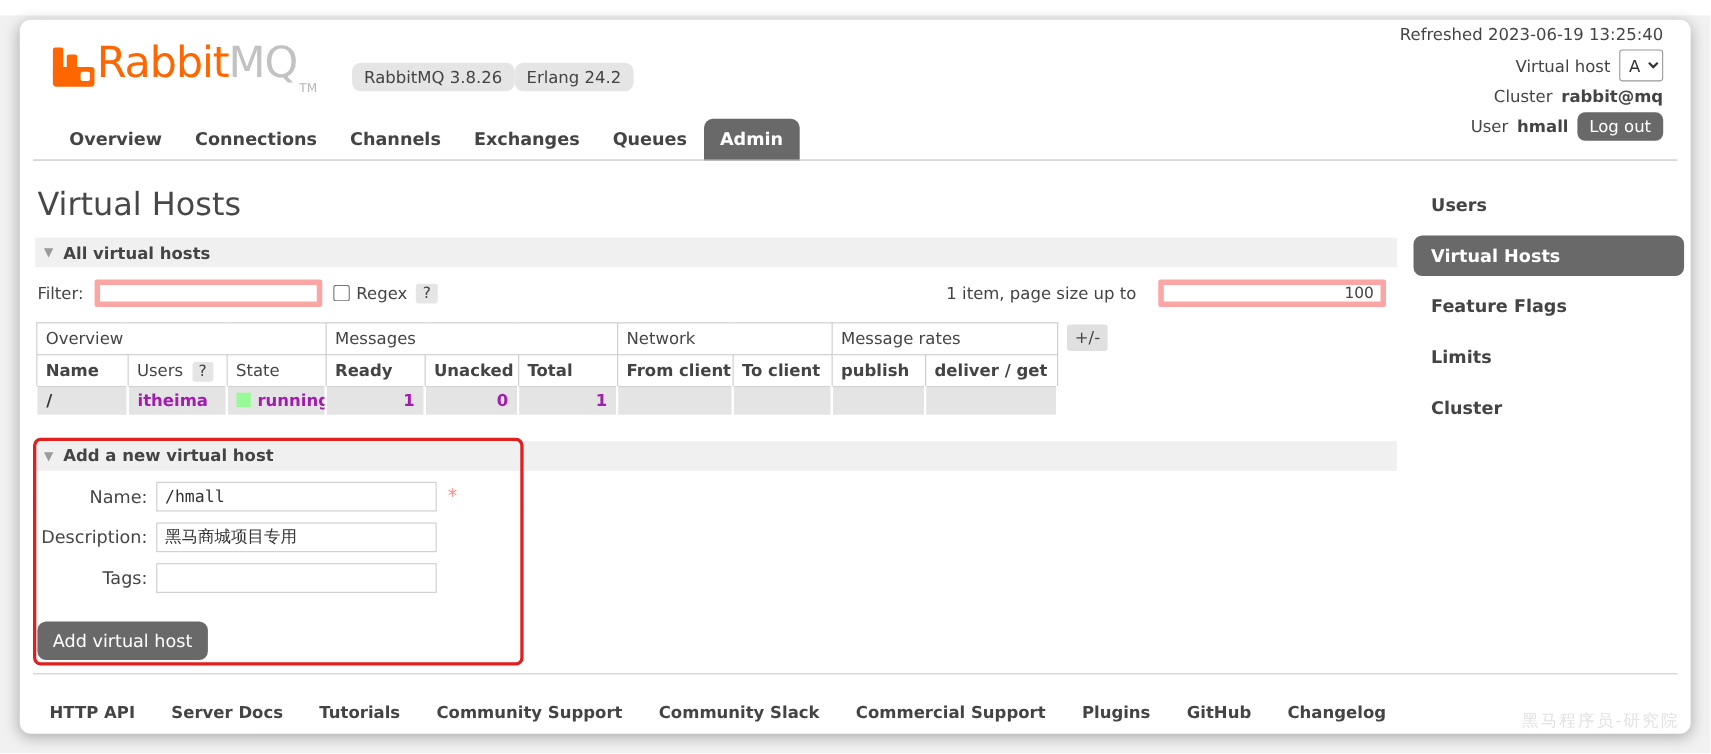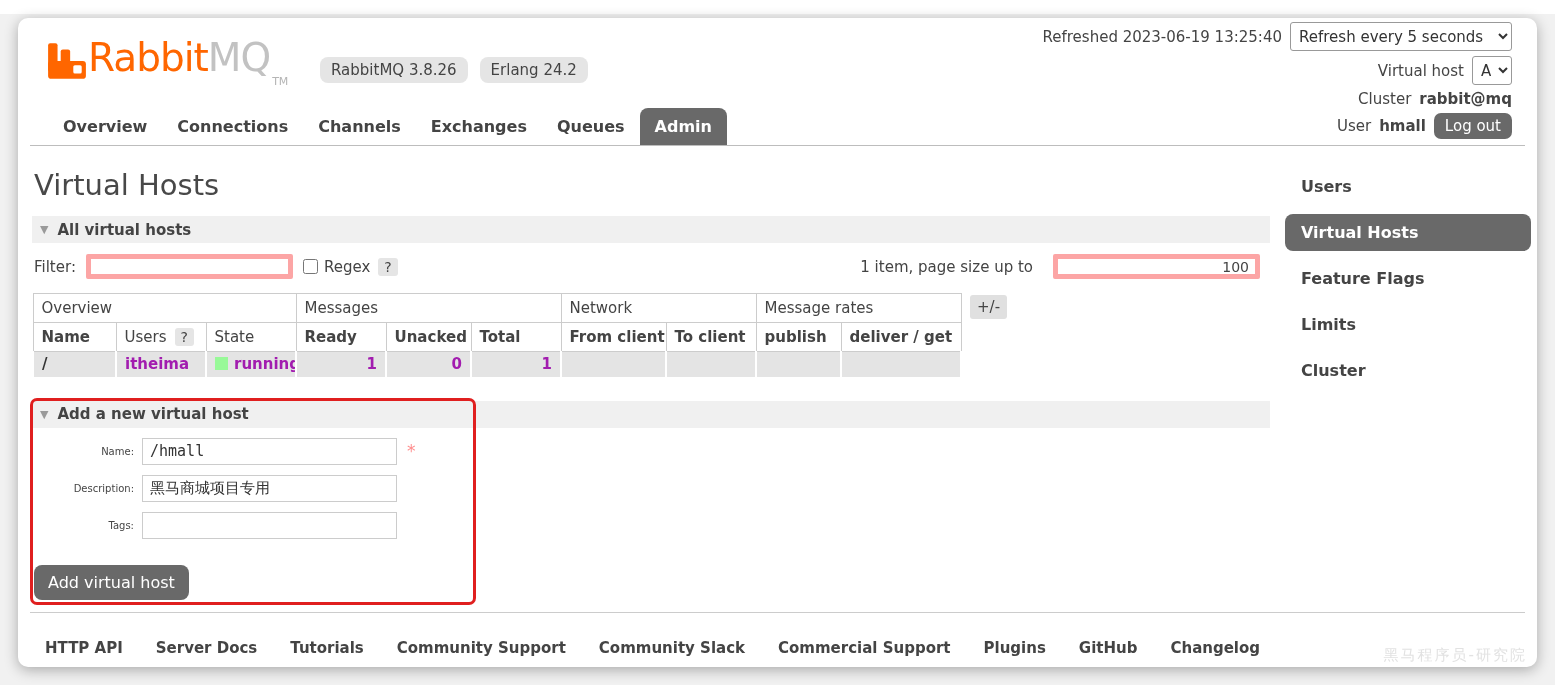--- a/index.html
+++ b/index.html
@@ -19,21 +19,21 @@
   }
 
   
   .logo { position:absolute; left:28px; top:18px; display:flex; align-items:flex-start; cursor:pointer; }
   .logo svg { margin-top:4px; }
   .brand { font-size:39px; line-height:44px; letter-spacing:-1px; }
   .brand .rabbit { color:#ff6600; }
   .brand .mq { color:#c2c2c2; }
   .brand .tm { font-size:11px; color:#b5b5b5; letter-spacing:0; vertical-align:-14px; margin-left:2px; }
 
-  .badges { position:absolute; left:302px; top:39px; display:flex; gap:12px;border-radius:11px; }
+  .badges { position:absolute; left:302px; top:39px; display:flex; gap:0;border-radius:11px; }
   .badge {
     background:#e5e5e5; color:#444; font-size:15px; padding:4px 11px;
     border-radius:8px; white-space:nowrap;
   }
 
   .top-right { position:absolute; right:25px; top:4px; display:flex; flex-direction:column; align-items:flex-end; gap:5px; font-size:15px; color:#444; }
   .tr-row { display:flex; align-items:center; gap:8px; white-space:nowrap; }
   select {
     font-family:"DejaVu Sans","Liberation Sans",sans-serif;
     font-size:15px; color:#333; background:#fff;
@@ -106,21 +106,21 @@
     margin-top:2px; cursor:pointer;
   }
 
   
   .annotation-box {
     position:absolute; left:12px; top:380px; width:446px; height:207px;
     border:3px solid #e01f1f; border-radius:7px; pointer-events:none; z-index:5;
   }
   .form-area { margin-top:22px; }
   .form-row { display:flex; align-items:center; margin:10px 0; }
-  .form-row label { width:110px; text-align:right; font-size:10px; color:#444; padding-right:8px; }
+  .form-row label { width:110px; text-align:right; font-size:16px; color:#444; padding-right:8px; }
   .form-row input {
     width:255px; height:27px; border:1px solid #ccc; padding:3px 7px;
     font-family:"DejaVu Sans Mono","Liberation Mono",monospace; font-size:15px; color:#333;
   }
   .req { color:#ff8d8d; font-size:17px; margin-left:10px; }
   .submit-btn {
     margin:16px 0 0 2px; background:#696969; color:#fff; border:none; border-radius:8px;
     font-family:"DejaVu Sans","Liberation Sans",sans-serif;
     font-size:16px; padding:8px 14px; cursor:pointer;
   }
@@ -162,23 +162,20 @@
   </div>
 
   <div class="badges">
     <span class="badge">RabbitMQ 3.8.26</span>
     <span class="badge">Erlang 24.2</span>
   </div>
 
   <div class="top-right">
     <div class="tr-row">
       <span>Refreshed 2023-06-19 13:25:40</span>
-      <select class="refresh-select">
-        <option>Refresh every 5 seconds</option>
-      </select>
     </div>
     <div class="tr-row">
       <span>Virtual host</span>
       <select class="vhost-select">
         <option>All</option>
       </select>
     </div>
     <div class="tr-row">
       <span>Cluster</span>
       <span class="bold">rabbit@mq</span>

